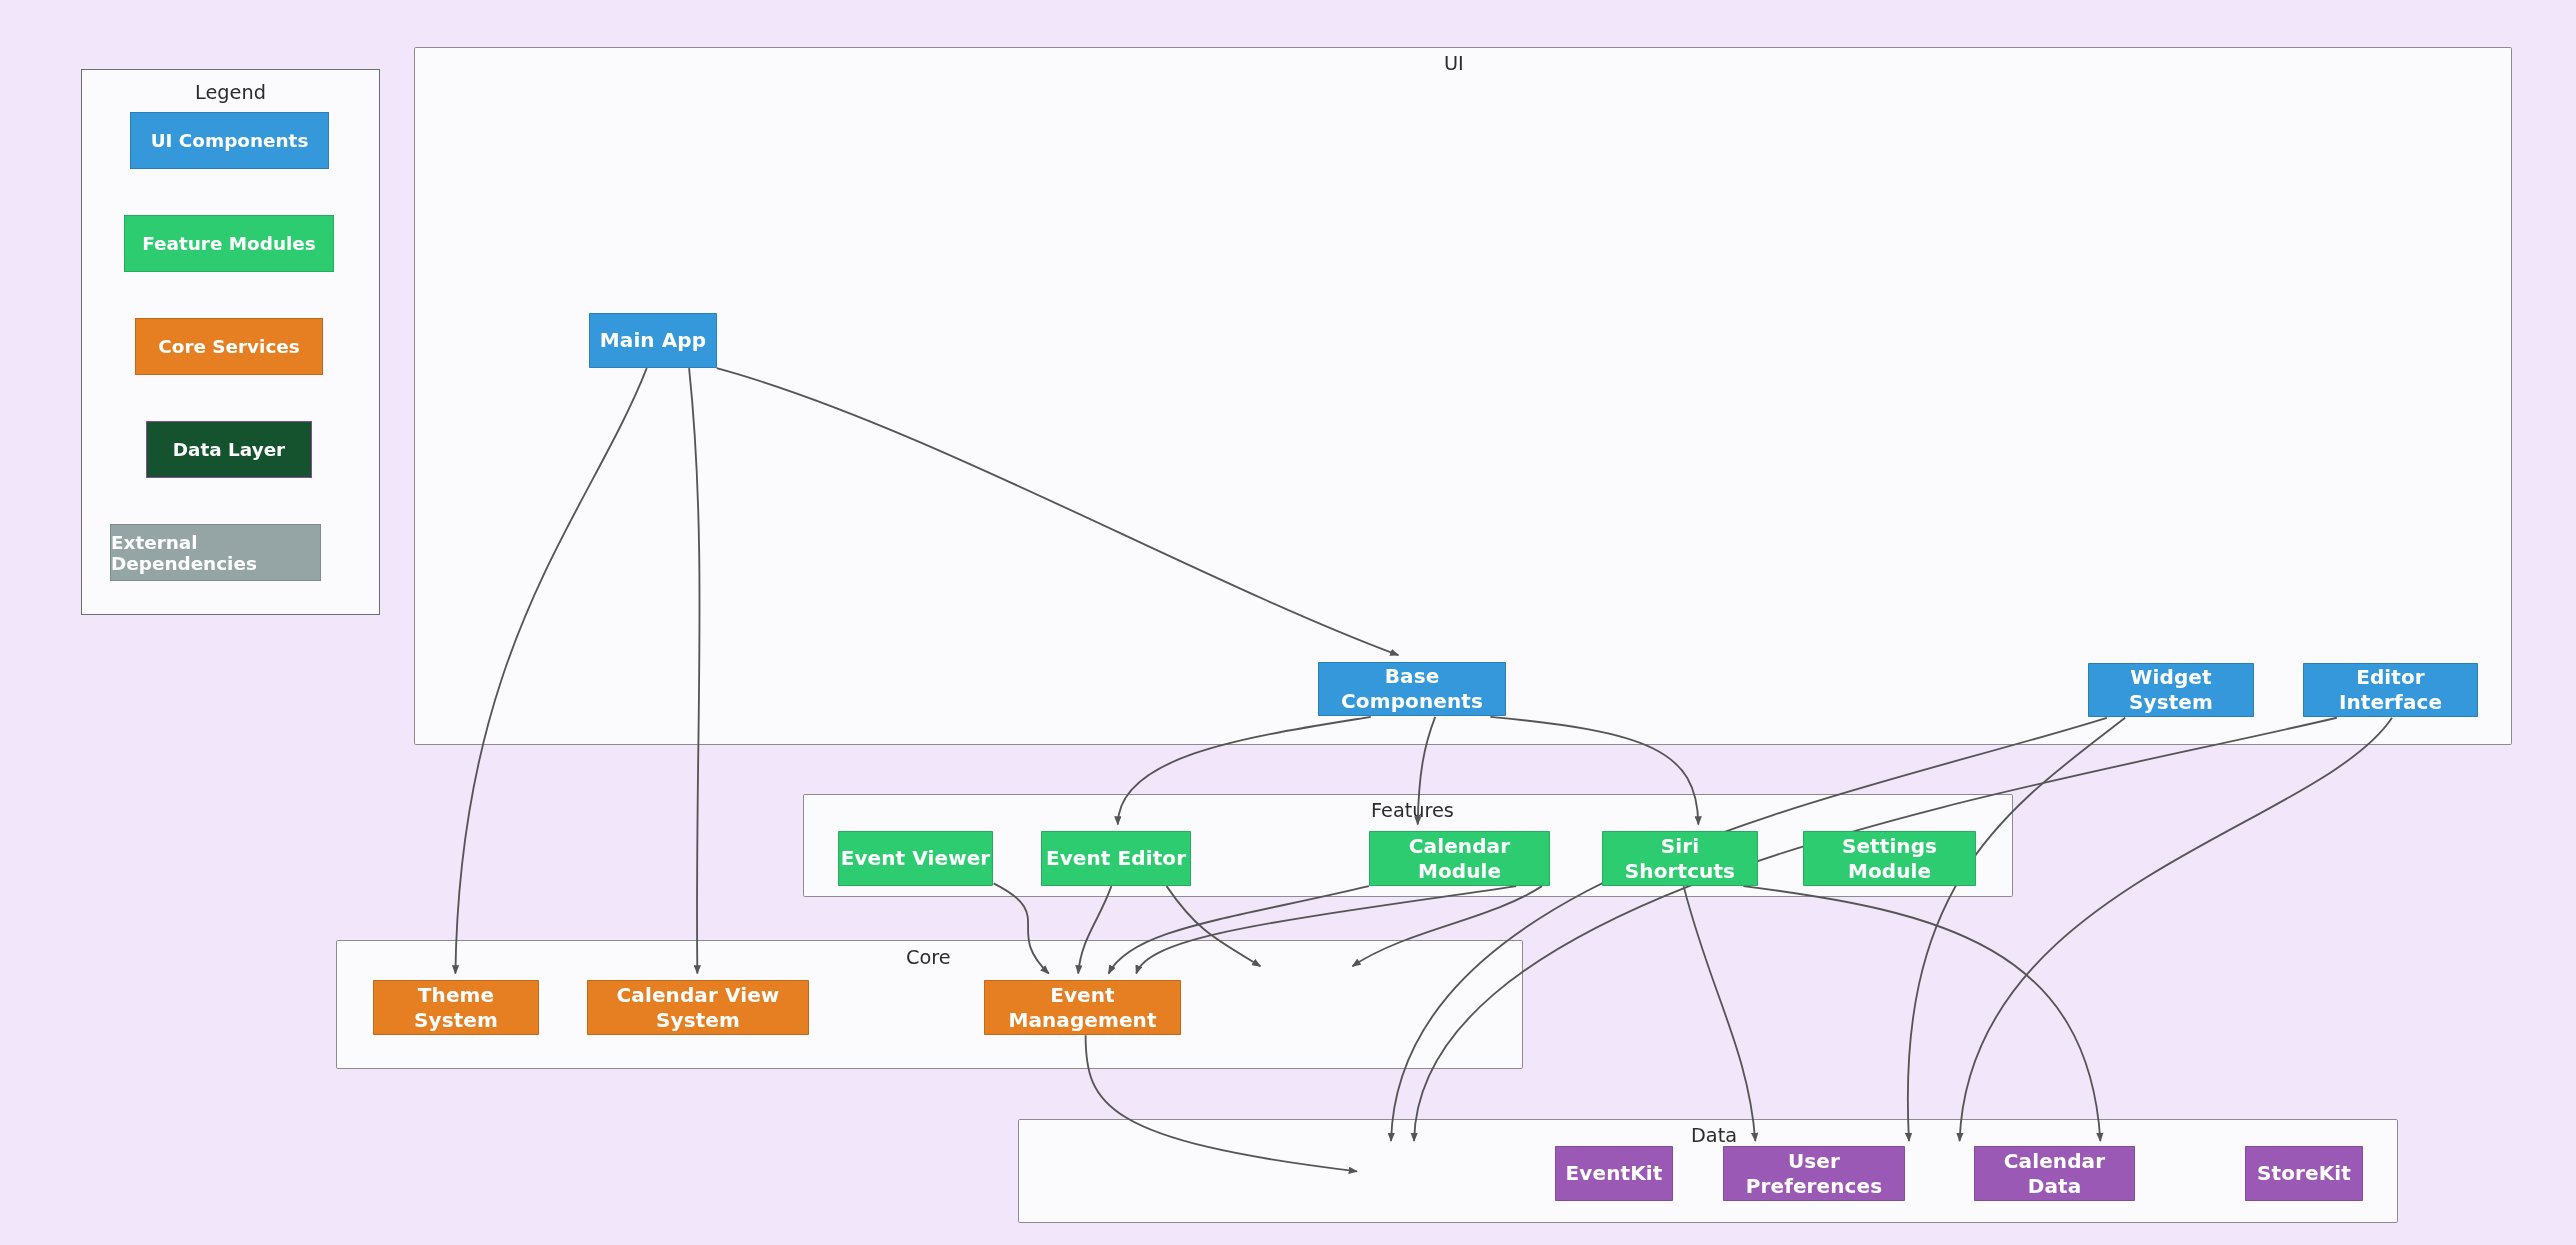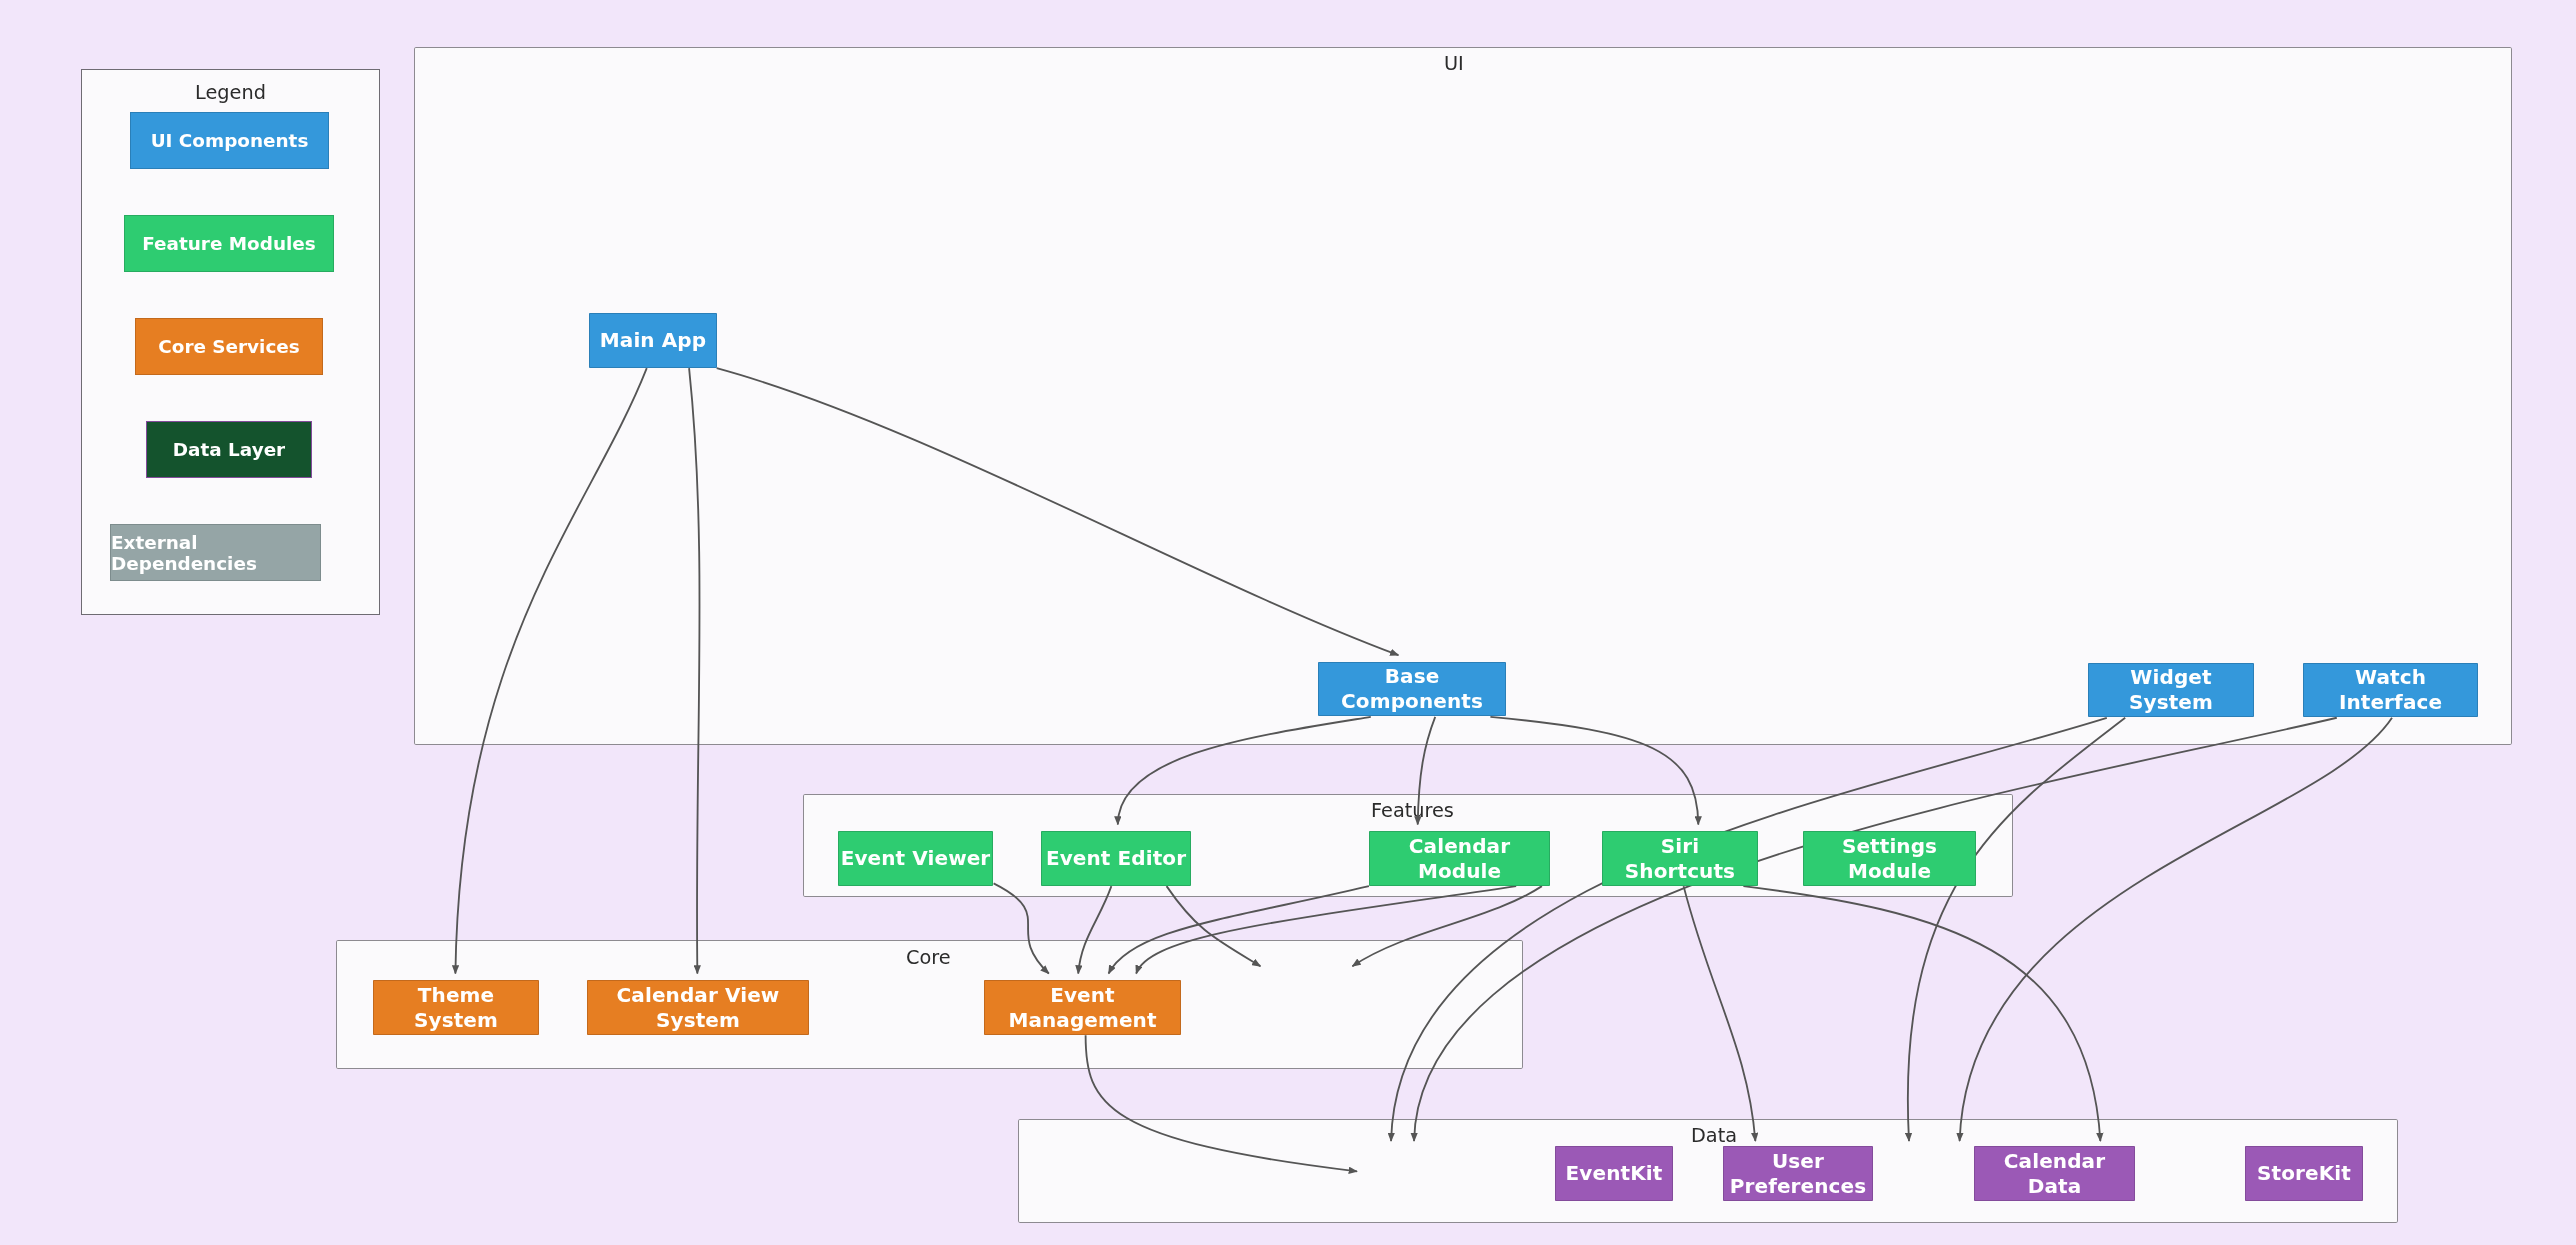--- a/index.html
+++ b/index.html
@@ -167,41 +167,41 @@
       <path d="M2600,780 C2520,900 2140,960 2130,1240"></path>
     </g>
   </svg>
 
   <div class="node ui" style="left:589px; top:313px; width:128px; height:55px;">Main App</div>
 
   <div class="node ui" style="left:1318px; top:662px; width:188px; height:54px;">Base Components</div>
 
   <div class="node ui" style="left:2088px; top:663px; width:166px; height:54px;">Widget System</div>
 
-  <div class="node ui" style="left:2303px; top:663px; width:175px; height:54px;">Watch Interface</div>
+  <div class="node ui" style="left:2303px; top:663px; width:175px; height:54px;">Editor Interface</div>
 
   <div class="node feature" style="left:838px; top:831px; width:155px; height:55px;">Event Viewer</div>
 
   <div class="node feature" style="left:1041px; top:831px; width:150px; height:55px;">Event Editor</div>
 
   <div class="node feature" style="left:1369px; top:831px; width:181px; height:55px;">Calendar Module</div>
 
   <div class="node feature" style="left:1602px; top:831px; width:156px; height:55px;">Siri Shortcuts</div>
 
   <div class="node feature" style="left:1803px; top:831px; width:173px; height:55px;">Settings Module</div>
 
   <div class="node core" style="left:373px; top:980px; width:166px; height:55px;">Theme System</div>
 
   <div class="node core" style="left:587px; top:980px; width:222px; height:55px;">Calendar View System</div>
 
   <div class="node core" style="left:984px; top:980px; width:197px; height:55px;">Event Management</div>
 
 
   <div class="node data" style="left:1555px; top:1146px; width:118px; height:55px;">EventKit</div>
 
-  <div class="node data" style="left:1723px; top:1146px; width:150px; height:55px;">User Preferences</div>
+  <div class="node data" style="left:1723px; top:1146px; width:182px; height:55px;">User Preferences</div>
 
   <div class="node data" style="left:1974px; top:1146px; width:161px; height:55px;">Calendar Data</div>
 
   <div class="node data" style="left:2245px; top:1146px; width:118px; height:55px;">StoreKit</div>
 
 </div>
 
 
 </body></html>

